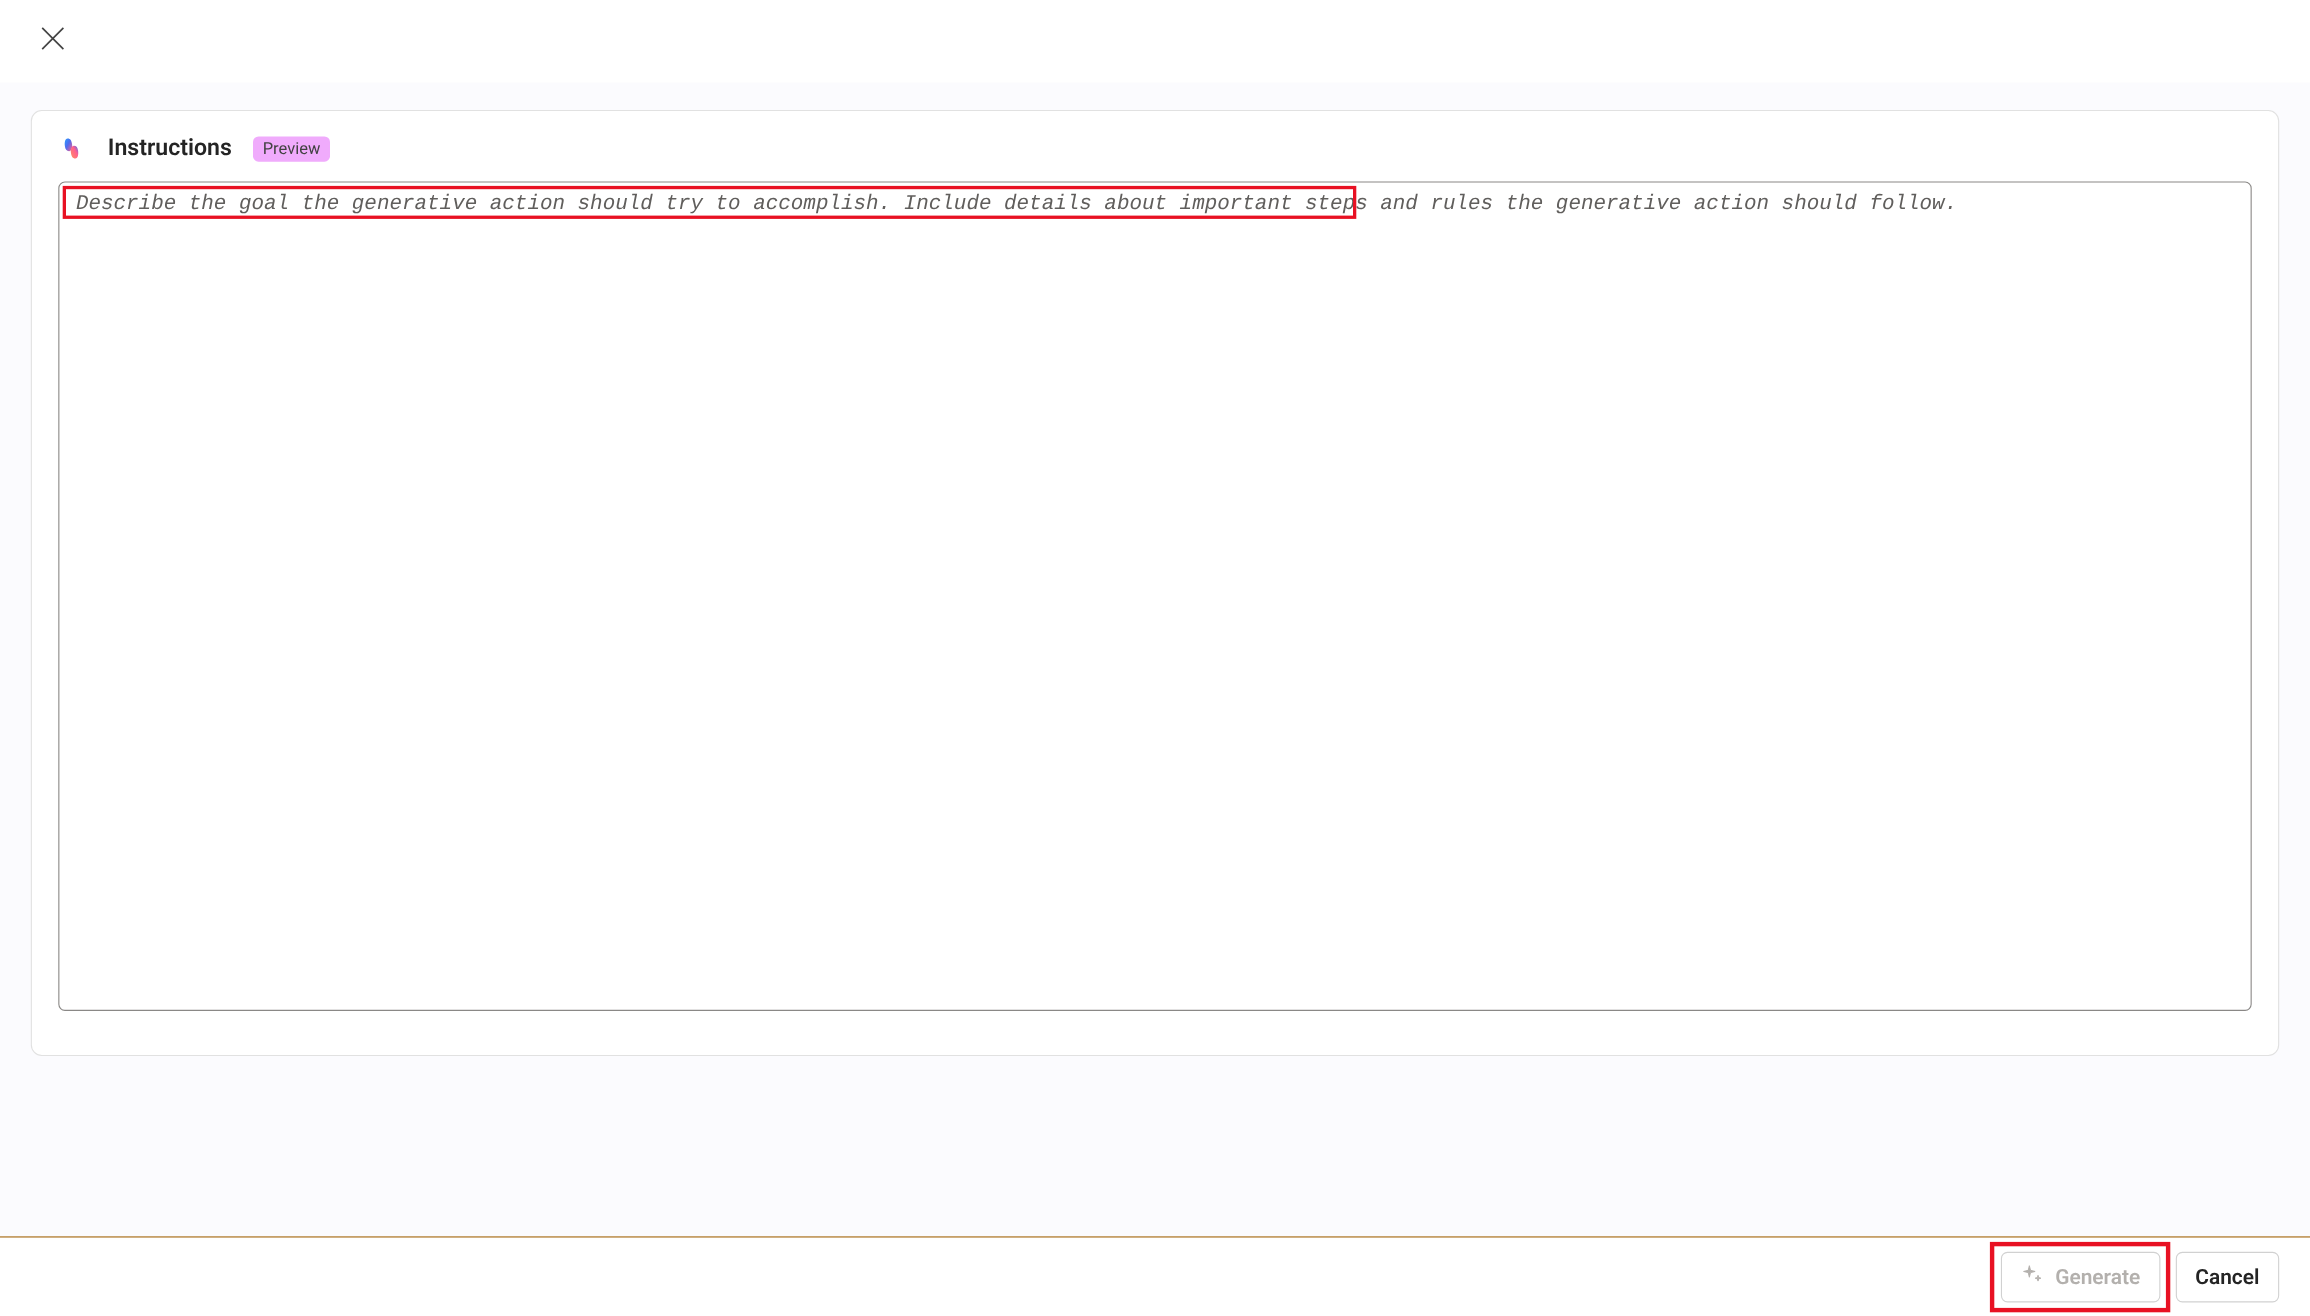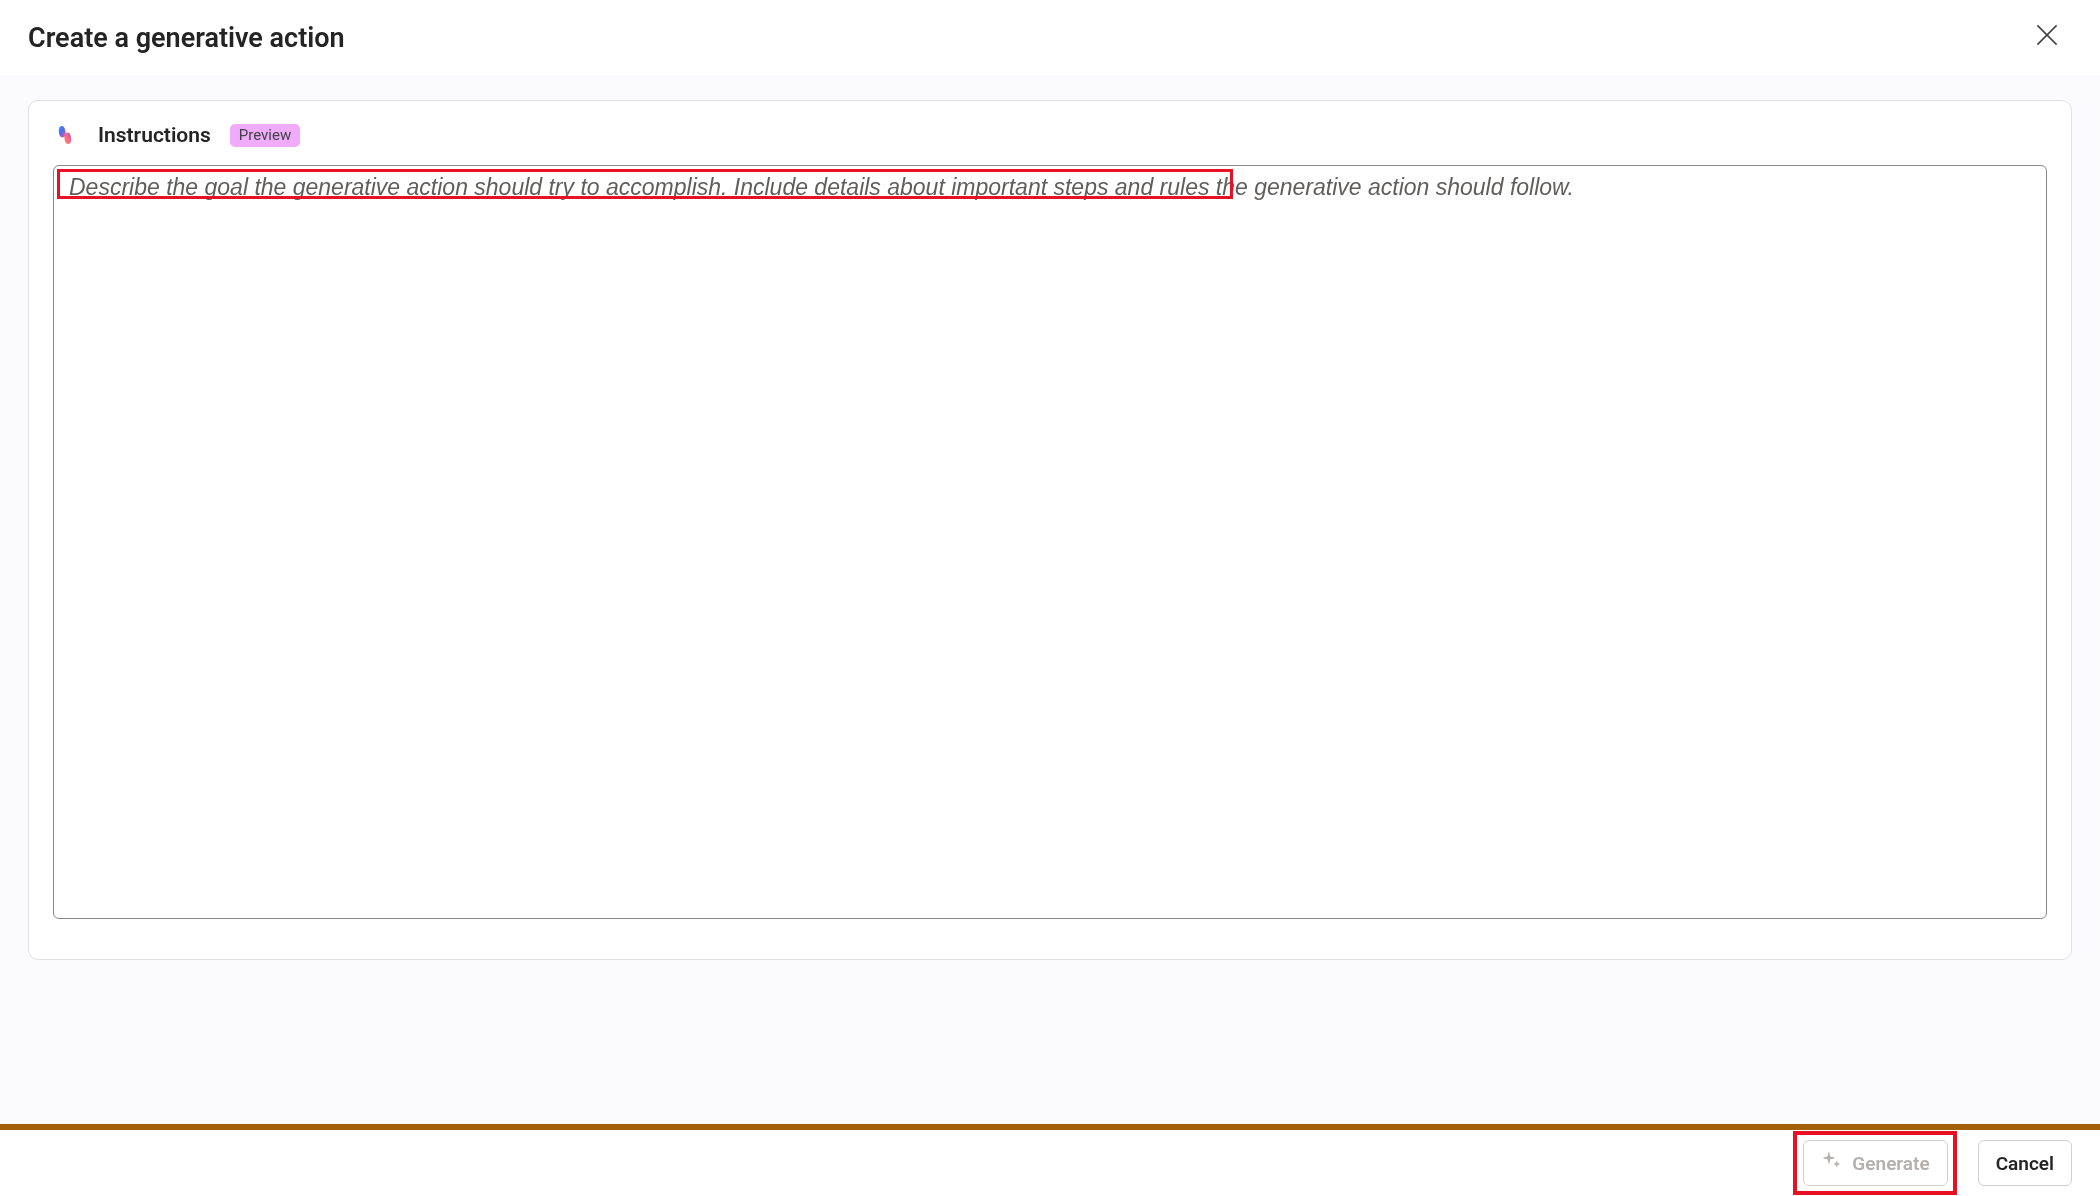--- a/index.html
+++ b/index.html
@@ -112,43 +112,43 @@
       height: 30px;
       border: 3px solid #e81123;
       pointer-events: none;
     }
     .instructions-textarea {
       width: 100%;
       height: 100%;
       border: none;
       outline: none;
       resize: none;
-      font-family: Liberation Sans, sans-serif;
-      font-size: 23px;
+      font-family: Liberation Mono, monospace;
+      font-size: 19px;
       font-style: italic;
       color: #0f766e;
       padding: 8px 14px 8px 15px;
       background: transparent;
       border-radius: 6px;
     }
     .instructions-textarea::placeholder {
       color: #605e5c;
       font-style: italic;
     }
 
     
     .footer {
       height: 72px;
       display: flex;
       align-items: center;
       justify-content: flex-end;
       padding: 0 28px;
-      gap: 30px;
-      background: #ffffff;
-      border-top: 6px solid #a16207;
+      gap: 14px;
+      background: #ffffff;
+      border-top: 1px solid #a16207;
     }
 
     .btn {
       height: 46px;
       padding: 0 17px;
       border: 1px solid #d1d1d1;
       border-radius: 6px;
       background: #ffffff;
       font-size: 19px;
       font-weight: 600;
@@ -180,21 +180,20 @@
     }
     .btn-cancel {
       height: 46px;
       text-align: right;
     }
   </style>
 </head>
 <body>
 
 <div class="header">
-  <div class="header-title">Create a generative action</div>
   <div class="close-btn">
     <span>
       <svg viewBox="0 0 16 16" fill="none" stroke="currentColor" stroke-width="1.1">
         <line x1="1" y1="1" x2="15" y2="15"></line>
         <line x1="15" y1="1" x2="1" y2="15"></line>
       </svg>
     </span>
   </div>
 </div>
 

